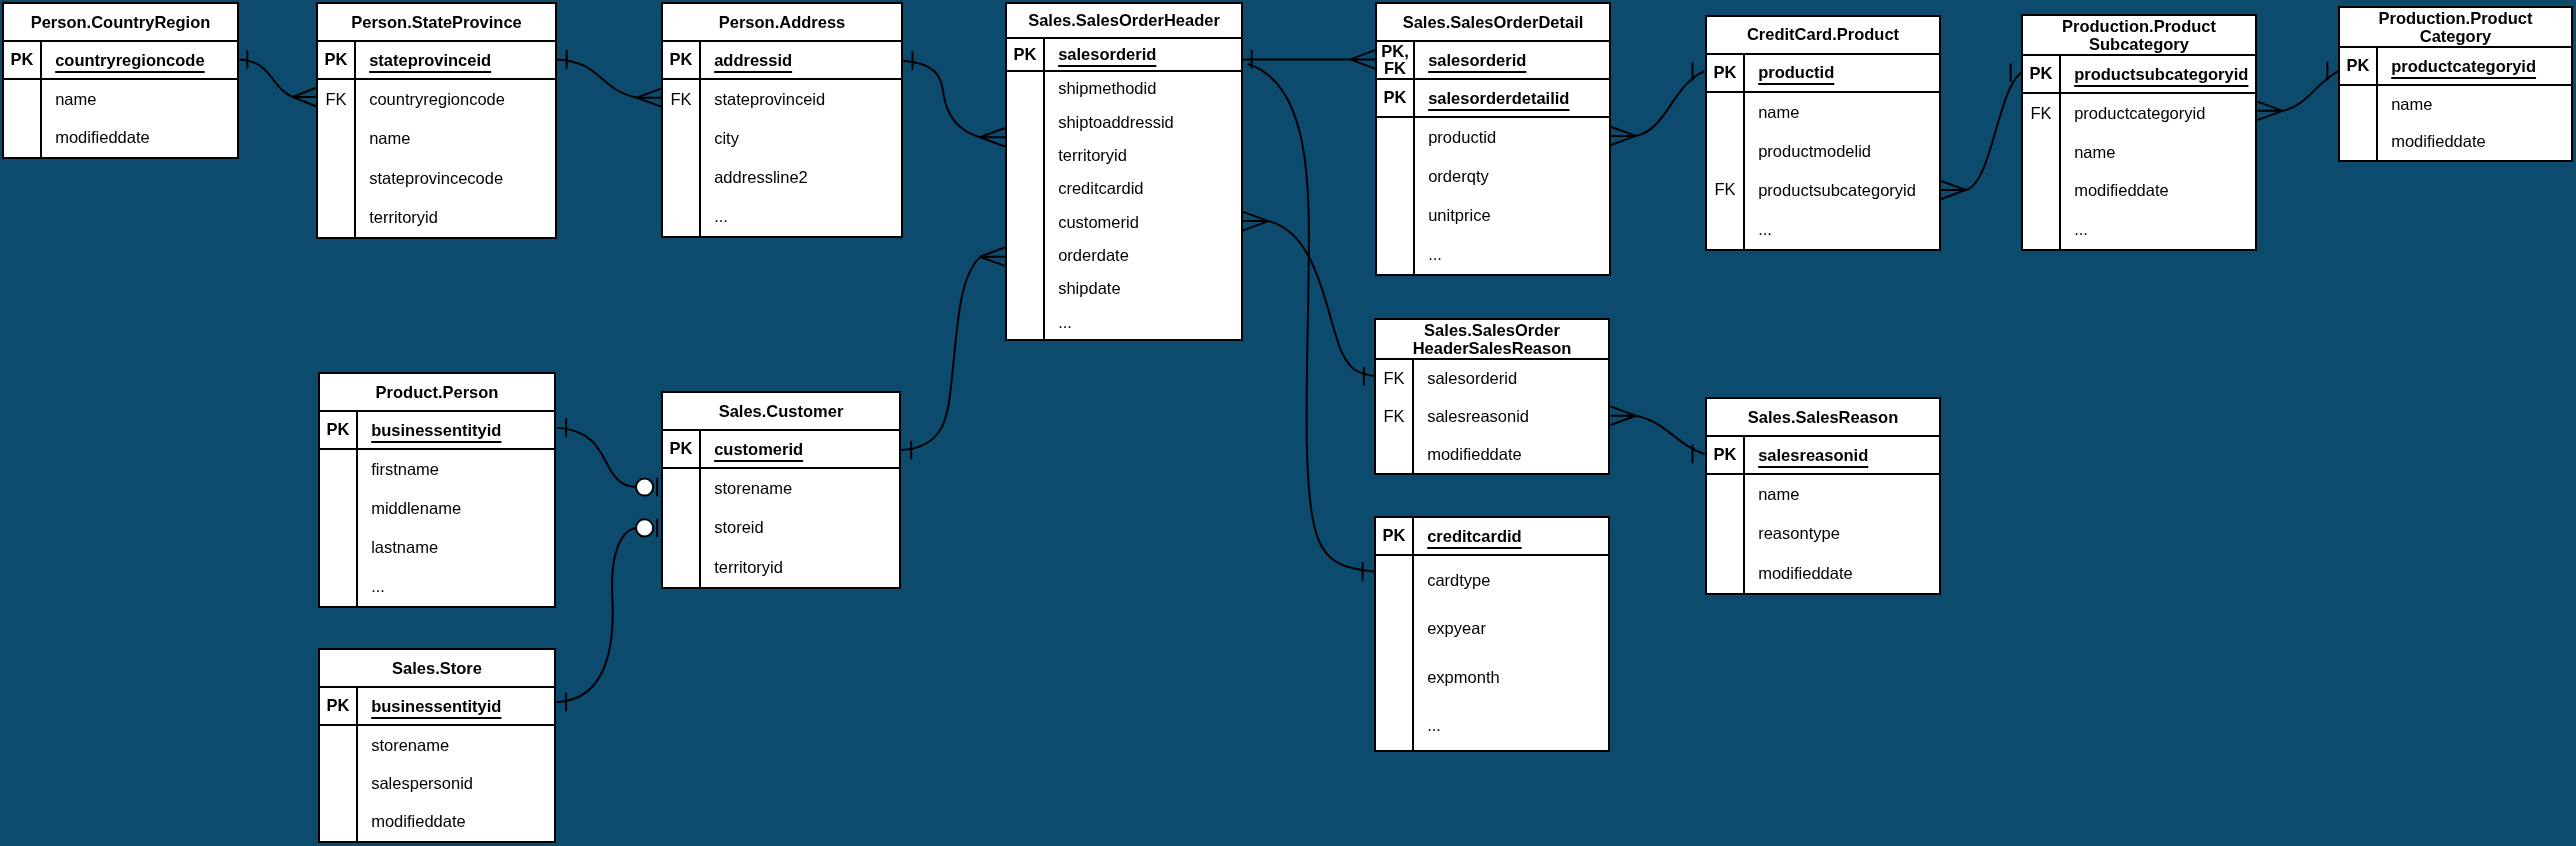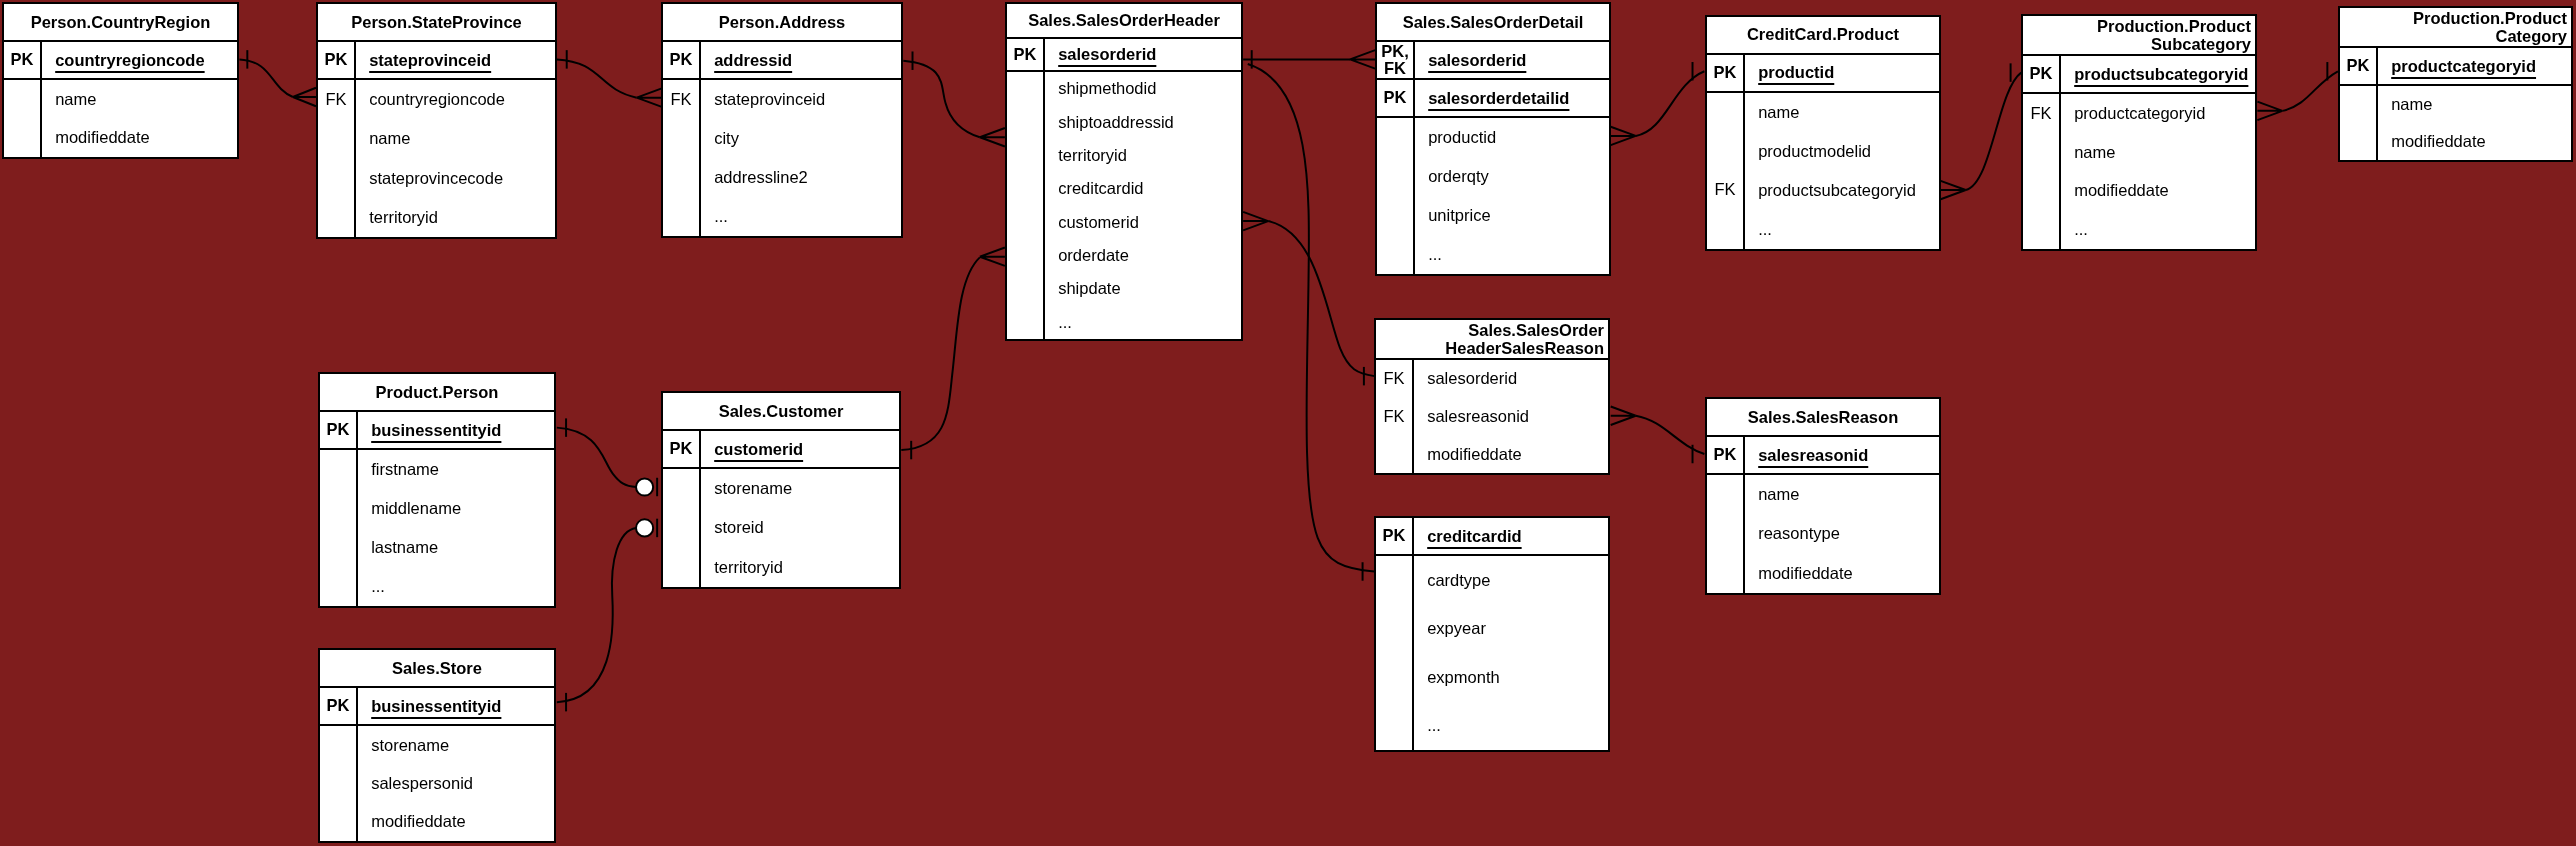--- a/index.html
+++ b/index.html
@@ -1,24 +1,24 @@
 <!DOCTYPE html>
 <html style="font-size:10.6px"><head>
 <meta charset="utf-8">
 <style>
   html,body{margin:0;padding:0;background:#ffffff;}
-  #canvas{position:relative;width:2576px;height:846px;background:#7f1d1d;
+  #canvas{position:relative;width:2576px;height:846px;background:#0c4a6e;
           font-family:"Liberation Sans",sans-serif;color:#000;}
   #wires{position:absolute;left:0;top:0;width:2576px;height:846px;pointer-events:none;}
   .table{position:absolute;box-sizing:border-box;border:2px solid #000;background:#fff;
          display:flex;flex-direction:column;}
   .t-title{flex:none;height:36px;border-bottom:2px solid #000;display:flex;
            align-items:center;justify-content:center;text-align:center;
            font-weight:700;font-size:16.5px;line-height:1.12;padding:0 4px;}
-  .t-title.tall{height:38px;text-align:right;}
+  .t-title.tall{height:38px;}
   .t-title.short{height:33px;}
   .t-body{flex:1;display:grid;grid-template-columns:38px 1fr;}
   .r{display:contents;}
   .k{border-right:2px solid #000;display:flex;align-items:center;justify-content:center;
      font-size:16.5px;font-weight:400;text-align:center;line-height:1.05;overflow:hidden;}
   .f{display:flex;align-items:center;padding-left:13.2px;font-size:16.5px;}
   .r.pk .k{font-weight:700;}
   .r.pk .f{font-weight:700;text-decoration:underline;text-decoration-thickness:2px;text-underline-offset:4.6px;}
   .r.sect .k,.r.sect .f{border-bottom:2px solid #000;}
   .wire{stroke:#000;stroke-width:3;fill:none;}

